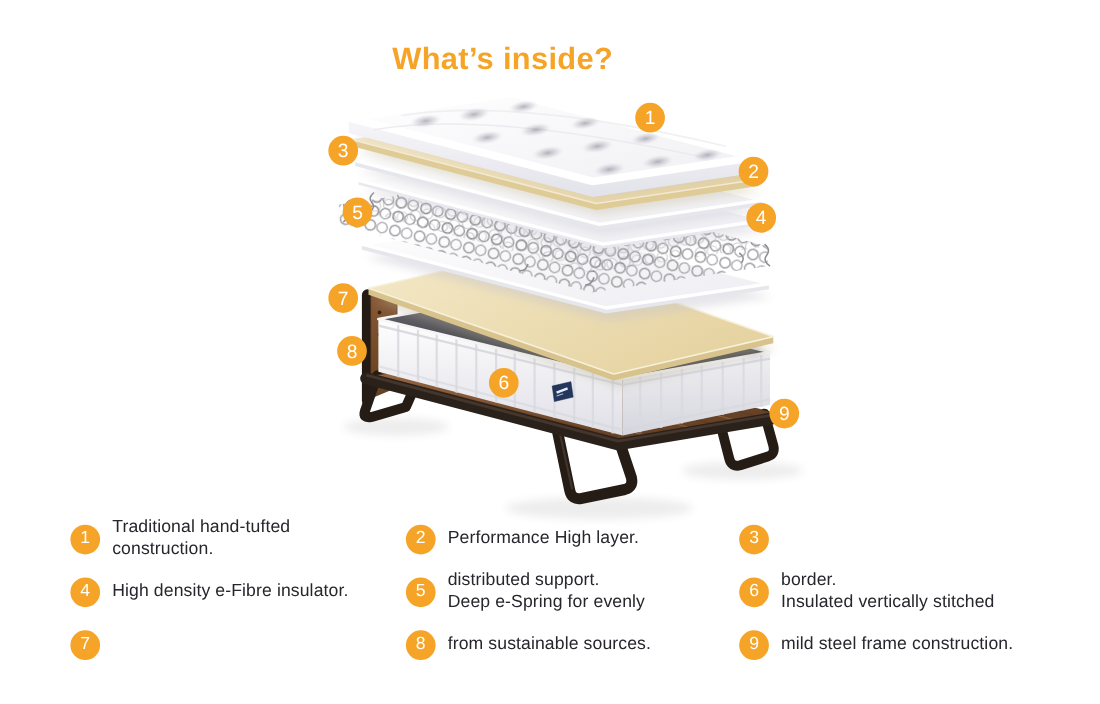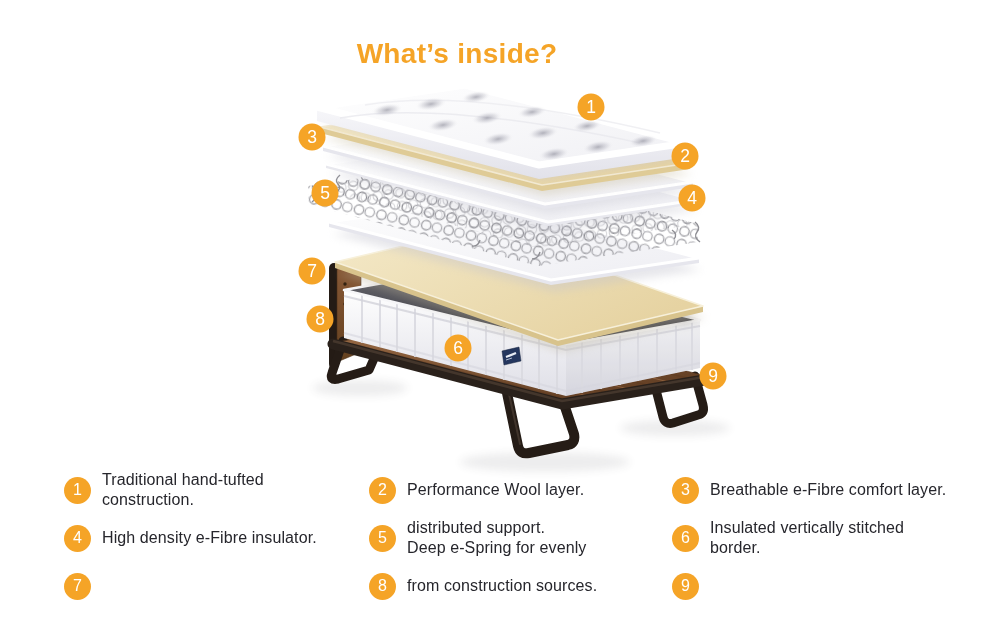--- a/index.html
+++ b/index.html
@@ -226,59 +226,56 @@
   <div class="item">
     <div class="badge">1</div>
     <div class="txt">
         <span>Traditional hand-tufted</span>
         <span>construction.</span>
       </div>
   </div>
   <div class="item">
     <div class="badge">2</div>
     <div class="txt">
-        <span>Performance Wool layer.</span>
+        <span>Performance High layer.</span>
         <span></span>
       </div>
   </div>
   <div class="item">
     <div class="badge">3</div>
-    <div class="txt">
-        <span>Breathable e-Fibre comfort layer.</span>
-        <span></span>
-      </div>
   </div>
   <div class="item">
     <div class="badge">4</div>
     <div class="txt">
         <span>High density e-Fibre insulator.</span>
         <span></span>
       </div>
   </div>
   <div class="item">
     <div class="badge">5</div>
     <div class="txt">
         <span>distributed support.</span>
         <span>Deep e-Spring for evenly</span>
       </div>
   </div>
   <div class="item">
     <div class="badge">6</div>
     <div class="txt">
+        <span>border.</span>
         <span>Insulated vertically stitched</span>
-        <span>border.</span>
       </div>
   </div>
   <div class="item">
     <div class="badge">7</div>
   </div>
   <div class="item">
     <div class="badge">8</div>
     <div class="txt">
-        <span>from construction sources.</span>
+        <span>from sustainable sources.</span>
       </div>
   </div>
   <div class="item">
     <div class="badge">9</div>
     <div class="txt">
+        <span>mild steel frame construction.</span>
       </div>
   </div>
 </div>
 
 </body></html>

